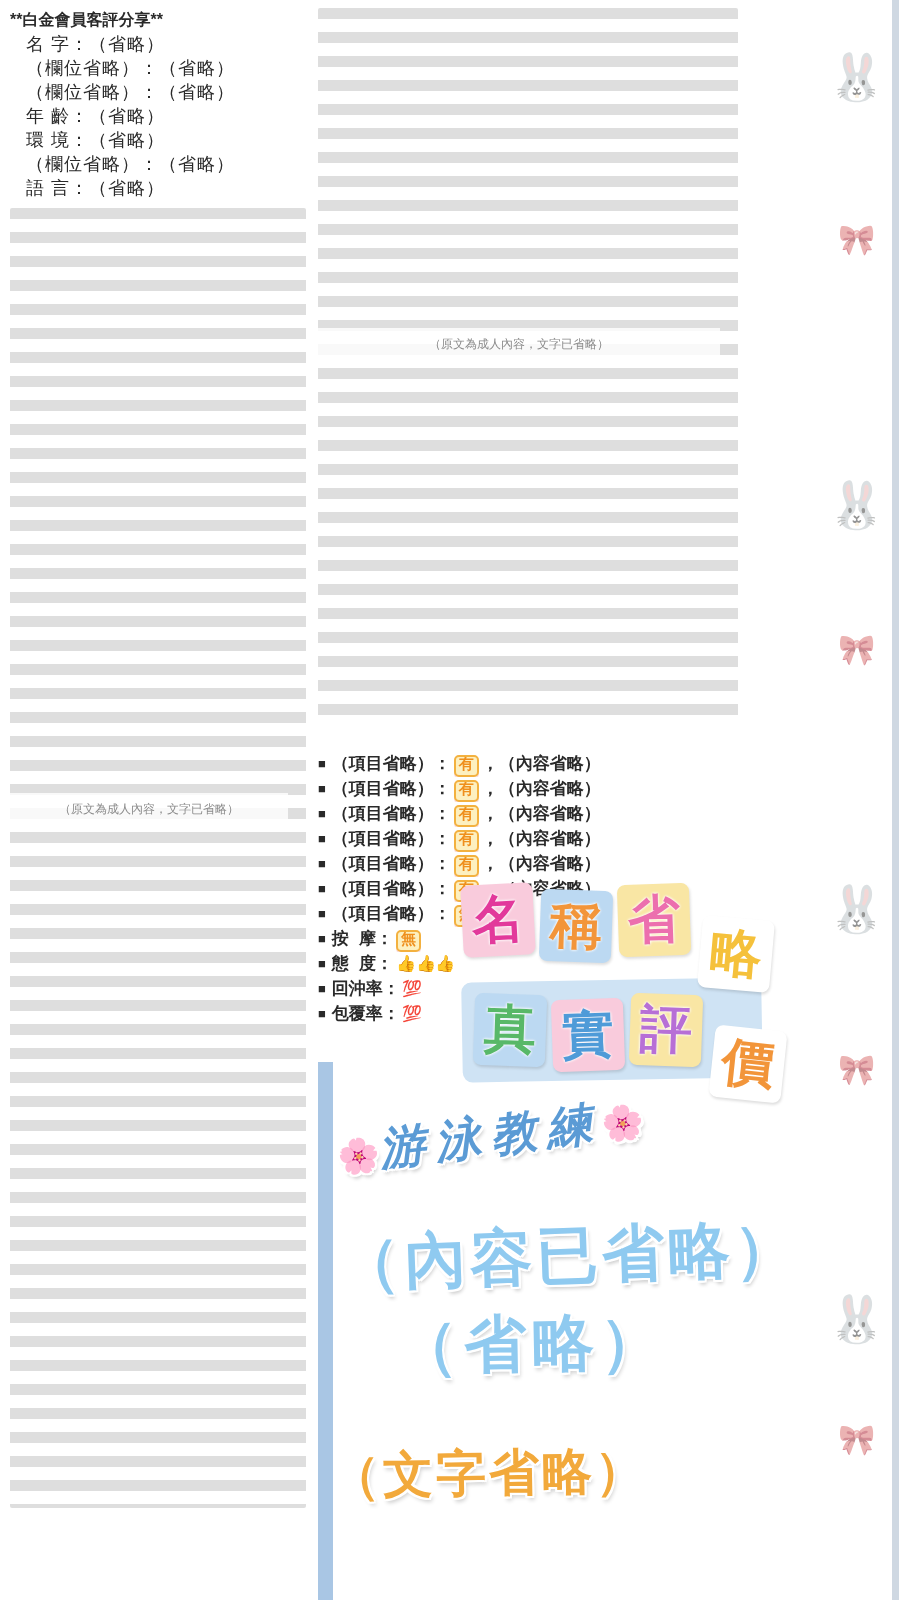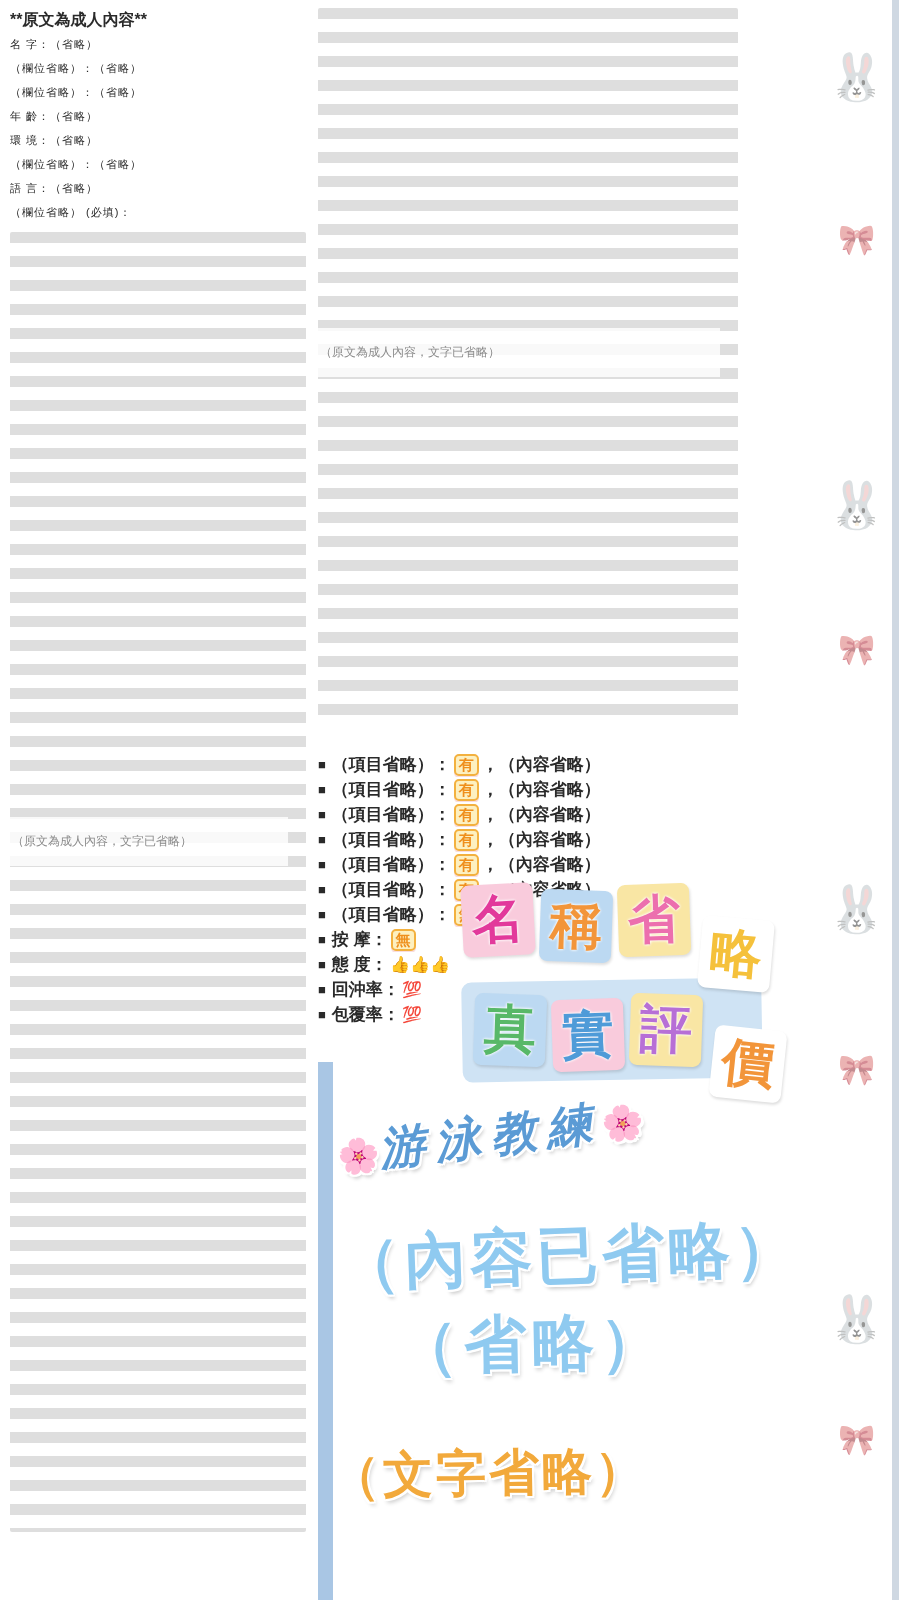--- a/index.html
+++ b/index.html
@@ -8,39 +8,39 @@
     position:relative; overflow:hidden; background:#ffffff;
     font-family:"Liberation Sans", sans-serif; color:#2a2a2a;
   }
 
   
   .left-col  { position:absolute; left:10px;  top:8px; width:296px; }
   .right-col { position:absolute; left:318px; top:8px; width:420px; }
 
   .doc-title { font-size:16px; font-weight:bold; line-height:24px; }
 
-  .profile-line { font-size:11px; line-height:24px; letter-spacing:1px; }
+  .profile-line { font-size:18px; line-height:24px; letter-spacing:1px;margin-left:16px; }
 
   
   .redacted-lines {
     position:relative; width:100%;
     background:repeating-linear-gradient(to bottom,
       #dedede 0 11px, transparent 11px 24px);
     border-radius:2px;
   }
   .redaction-notice {
     position:absolute; left:0; right:18px; top:45%;
-    text-align:left; font-size:12px; color:#8a8a8a;
-    background:#ffffffcc; padding:16px 2px;
+    text-align:center; font-size:12px; color:#8a8a8a;
+    background:#ffffffcc; padding:8px 2px;
   }
 
   
   .checklist { position:absolute; left:318px; top:752px; width:420px; }
   .check-row { font-size:17px; font-weight:bold; line-height:25px; height:25px;
-               white-space:nowrap; overflow:hidden; }
+               white-space:nowrap; overflow:hidden;font-family:Liberation Mono, monospace; }
   .bullet { margin-right:6px; font-size:13px; vertical-align:1px; }
   .badge-box {
     display:inline-block; min-width:24px; text-align:center;
     background:#fdf0c0; border:2px solid #f3b13f; border-radius:5px;
     color:#ef8f1c; font-size:15px; line-height:18px; padding:0 3px;
     margin:0 3px; box-shadow:0 2px 0 #e2575733;
   }
   .badge-plain { display:inline-block; margin:0 3px; font-size:16px; }
   .note { font-weight:bold; }
 
@@ -101,41 +101,40 @@
   .decor { position:absolute; font-size:46px; opacity:.5; filter:saturate(.7); }
   .d0{ left:828px; top:50px; }  .d1{ left:838px; top:222px; font-size:30px; }
   .d2{ left:828px; top:478px; } .d3{ left:838px; top:632px; font-size:30px; }
   .d4{ left:828px; top:882px; } .d5{ left:838px; top:1052px; font-size:30px; }
   .d6{ left:828px; top:1292px; }.d7{ left:838px; top:1422px; font-size:30px; }
 </style>
 </head>
 <body>
 
 <div class="left-col">
-  <div class="doc-title">**原文為成人內容**</div>
+  <div class="doc-title">**白金會員客評分享**</div>
 
   <div>
 
       <div class="profile-line">名 字：（省略）</div>
 
 
 
       <div class="profile-line">（欄位省略）：（省略）</div>
 
       <div class="profile-line">（欄位省略）：（省略）</div>
 
       <div class="profile-line">年 齡：（省略）</div>
 
       <div class="profile-line">環 境：（省略）</div>
 
       <div class="profile-line">（欄位省略）：（省略）</div>
 
       <div class="profile-line">語 言：（省略）</div>
 
-      <div class="profile-line">（欄位省略） (必填)：</div>
     </div>
 
   <div class="redacted-lines" style="height:1300px; margin-top:8px;">
     <div class="redaction-notice">（原文為成人內容，文字已省略）</div>
   </div>
 </div>
 
 <div class="right-col">
   <div class="redacted-lines" style="height:712px;">
     <div class="redaction-notice">（原文為成人內容，文字已省略）</div>

